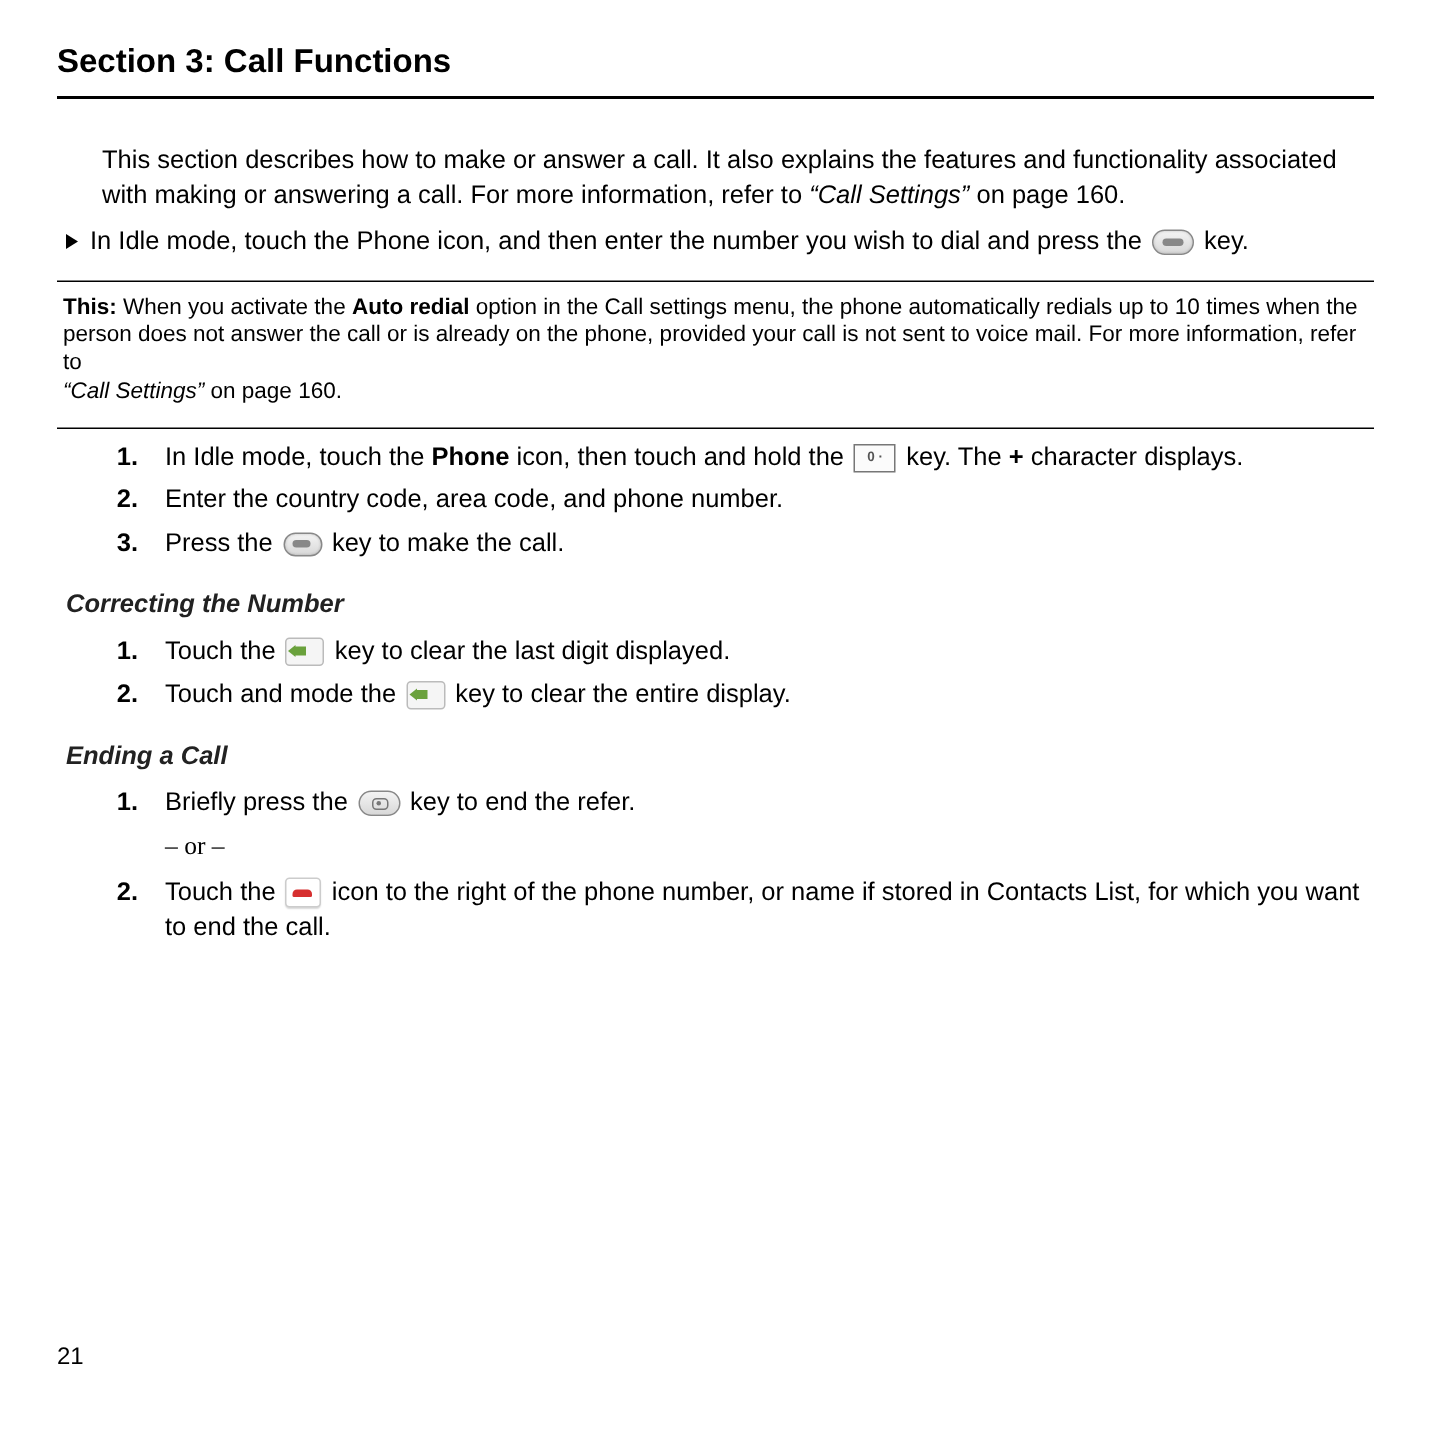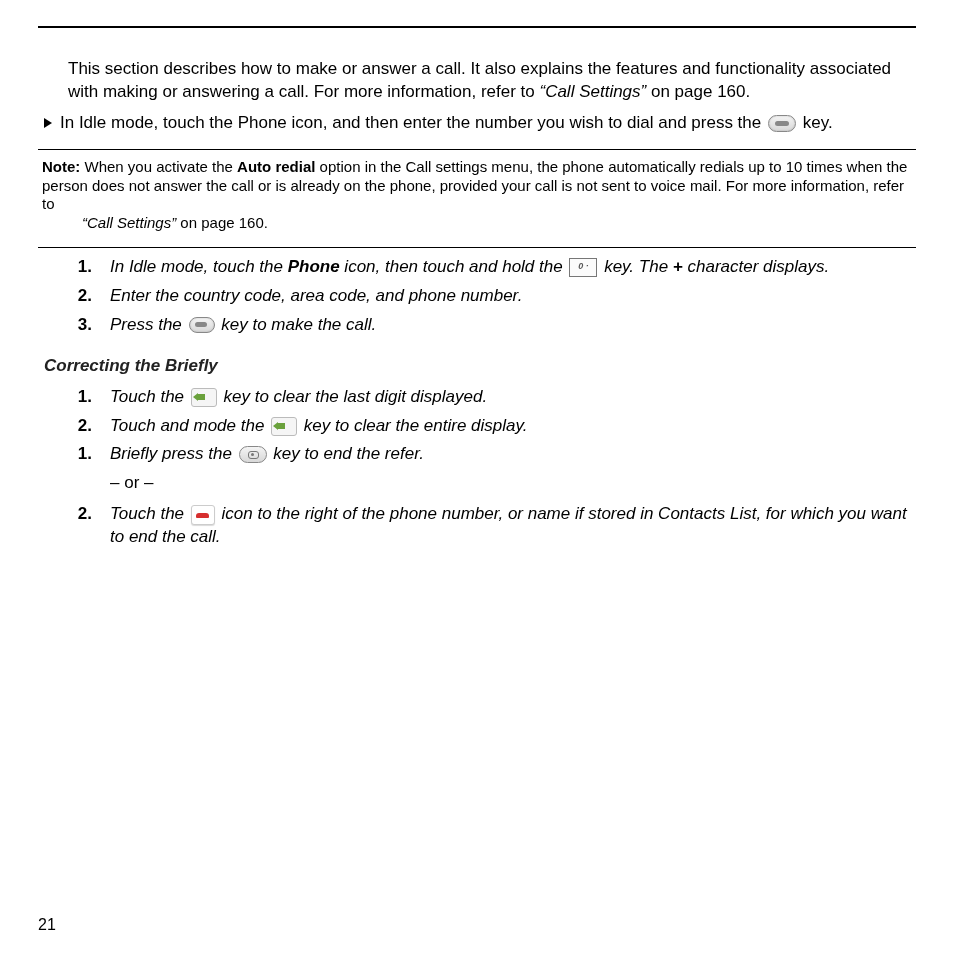--- a/index.html
+++ b/index.html
@@ -60,44 +60,43 @@
     border-left:8px solid #000;
     flex-shrink:0;
   }
   .note {
     font-size:15px;
     margin:6px 0 0 4px;
     line-height:1.25;
   }
   .note .indent {
     display:block;
-    margin-left:40px;
   }
   ol.steps {
     list-style:none;
     padding:0;
     margin:4px 0 0 0;
   }
   ol.steps>li {
     display:flex;
     gap:18px;
     margin:6px 0 6px 34px;
   }
   ol.steps>li>.num {
     font-weight:bold;
     min-width:20px;
     text-align:right;
     flex-shrink:0;
   }
-  ol.steps>li>.body { flex:1;font-style:italic; }
-  .or { margin:1px 0 8px 72px; }
+  ol.steps>li>.body { flex:1; }
+  .or { margin:1px 0 8px 72px;font-family:Liberation Serif, serif; }
   .pageno {
     position:absolute;
     left:38px;
-    bottom:18px;
+    bottom:38px;
     font-size:16px;
   }
   
   .key-oval, .key-oval-sm {
     display:inline-block;
     vertical-align:middle;
     border:1px solid #888;
     background:linear-gradient(#f4f4f4,#d8d8d8);
     border-radius:10px;
     width:26px;height:15px;
@@ -202,40 +201,41 @@
     background:#d62f2f;
     border-radius:3px 3px 1px 1px;
   }
   b{font-weight:bold;}
 </style>
 </head>
 <body>
 
 <div class="page">
 
+  <div class="section-title">Section 3: Call Functions</div>
   <hr class="rule">
 
   <div class="intro">
     <span>This section describes how to make or answer a call. It also explains the features and functionality associated with making or answering a call. For more information, refer to </span>
     <span class="italic">“Call Settings”</span>
     <span>  on page 160.</span>
   </div>
 
   <div class="bullet-row">
     <span class="arrow"></span>
     <span>
       <span>In Idle mode, touch the Phone icon, and then enter the number you wish to dial and press the </span>
       <span class="key-oval"></span>
       <span> key.</span>
     </span>
   </div>
 
   <hr class="rule-thin">
   <div class="note">
-    <b>Note:</b><span> When you activate the </span><b>Auto redial</b><span> option in the Call settings menu, the phone automatically redials up to 10 times when the person does not answer the call or is already on the phone, provided your call is not sent to voice mail. For more information, refer to </span>
+    <b>This:</b><span> When you activate the </span><b>Auto redial</b><span> option in the Call settings menu, the phone automatically redials up to 10 times when the person does not answer the call or is already on the phone, provided your call is not sent to voice mail. For more information, refer to </span>
     <span class="indent">
       <span class="italic">“Call Settings”</span><span>  on page 160.</span>
     </span>
   </div>
   <hr class="rule-thin">
 
   <ol class="steps">
     <li>
       <span class="num">1.</span>
       <span class="body">
@@ -251,40 +251,41 @@
     <li>
       <span class="num">3.</span>
       <span class="body">
         <span>Press the </span>
         <span class="key-oval-sm"></span>
         <span> key to make the call.</span>
       </span>
     </li>
   </ol>
 
-  <div class="h3">Correcting the Briefly</div>
+  <div class="h3">Correcting the Number</div>
   <ol class="steps">
     <li>
       <span class="num">1.</span>
       <span class="body">
         <span>Touch the </span>
         <span class="key-back"></span>
         <span> key to clear the last digit displayed.</span>
       </span>
     </li>
     <li>
       <span class="num">2.</span>
       <span class="body">
         <span>Touch and mode the </span>
         <span class="key-back"></span>
         <span> key to clear the entire display.</span>
       </span>
     </li>
   </ol>
 
+  <div class="h3">Ending a Call</div>
   <ol class="steps">
     <li>
       <span class="num">1.</span>
       <span class="body">
         <span>Briefly press the </span>
         <span class="key-end"></span>
         <span> key to end the refer.</span>
       </span>
     </li>
   </ol>

